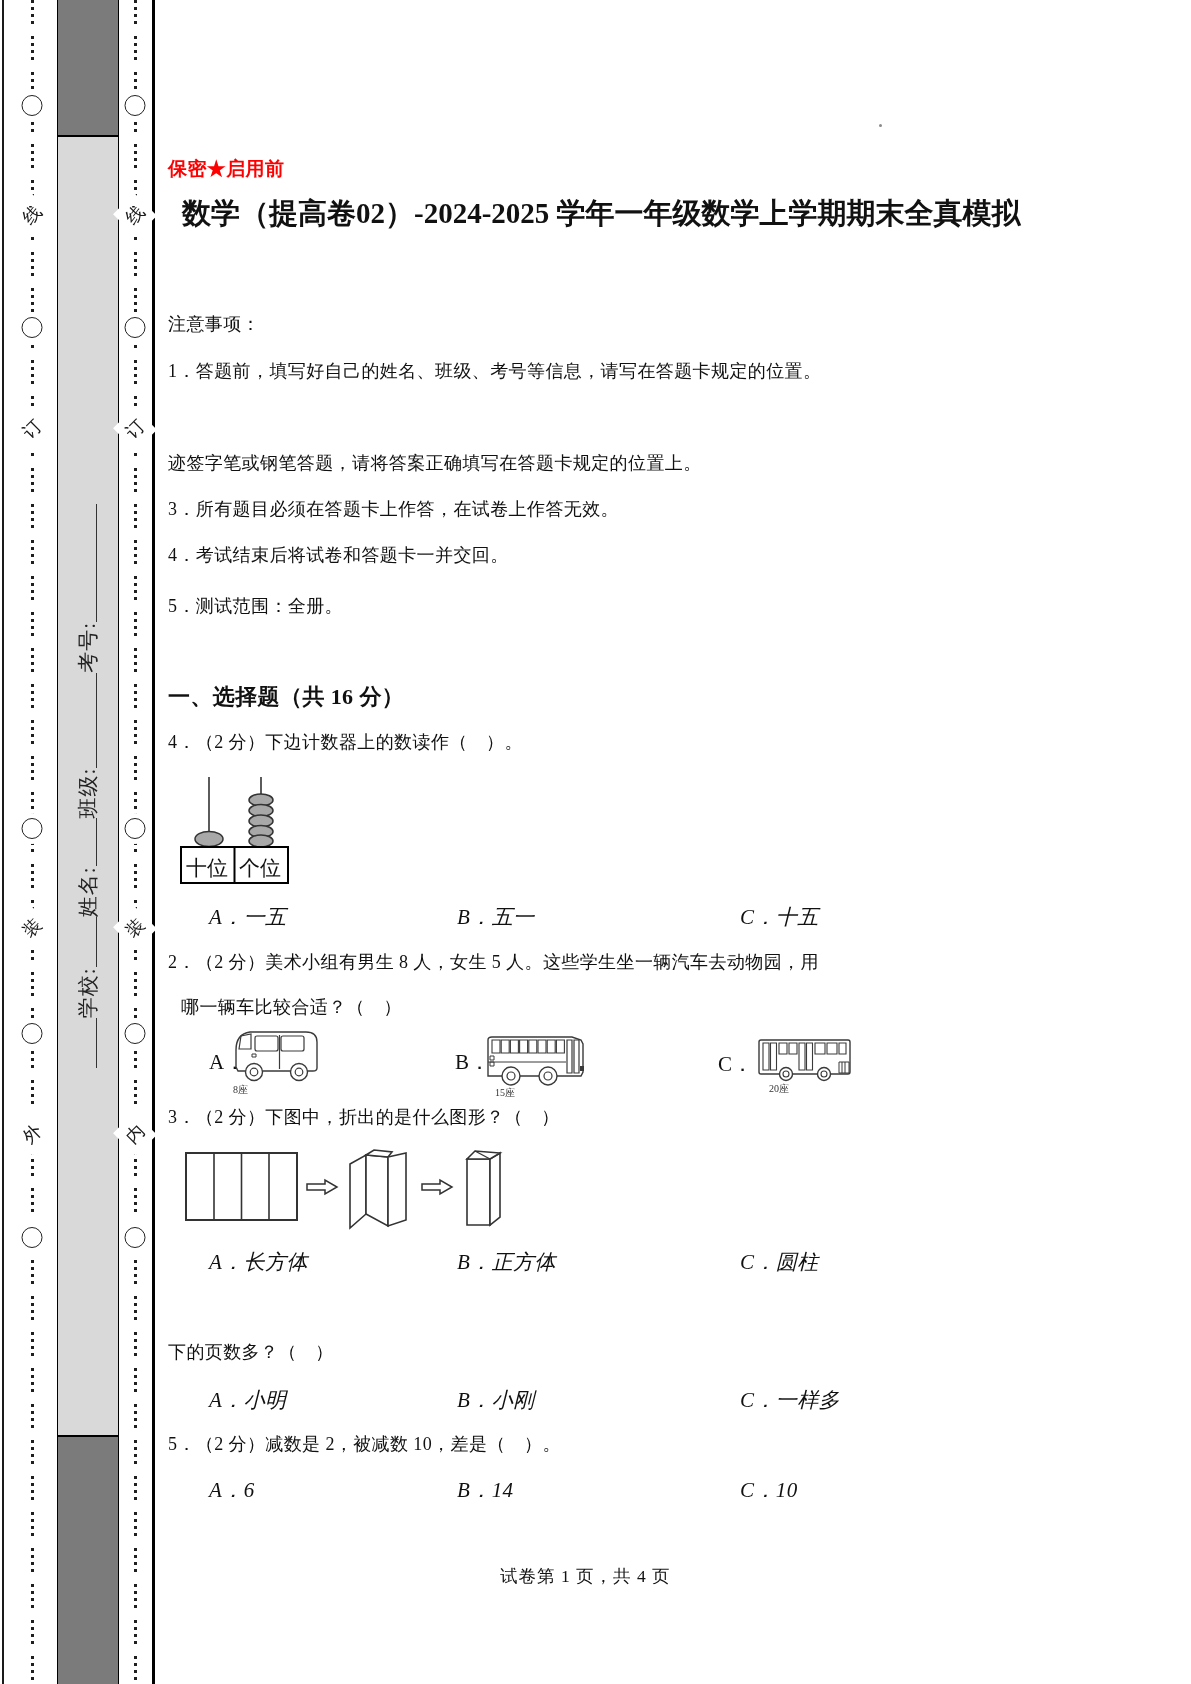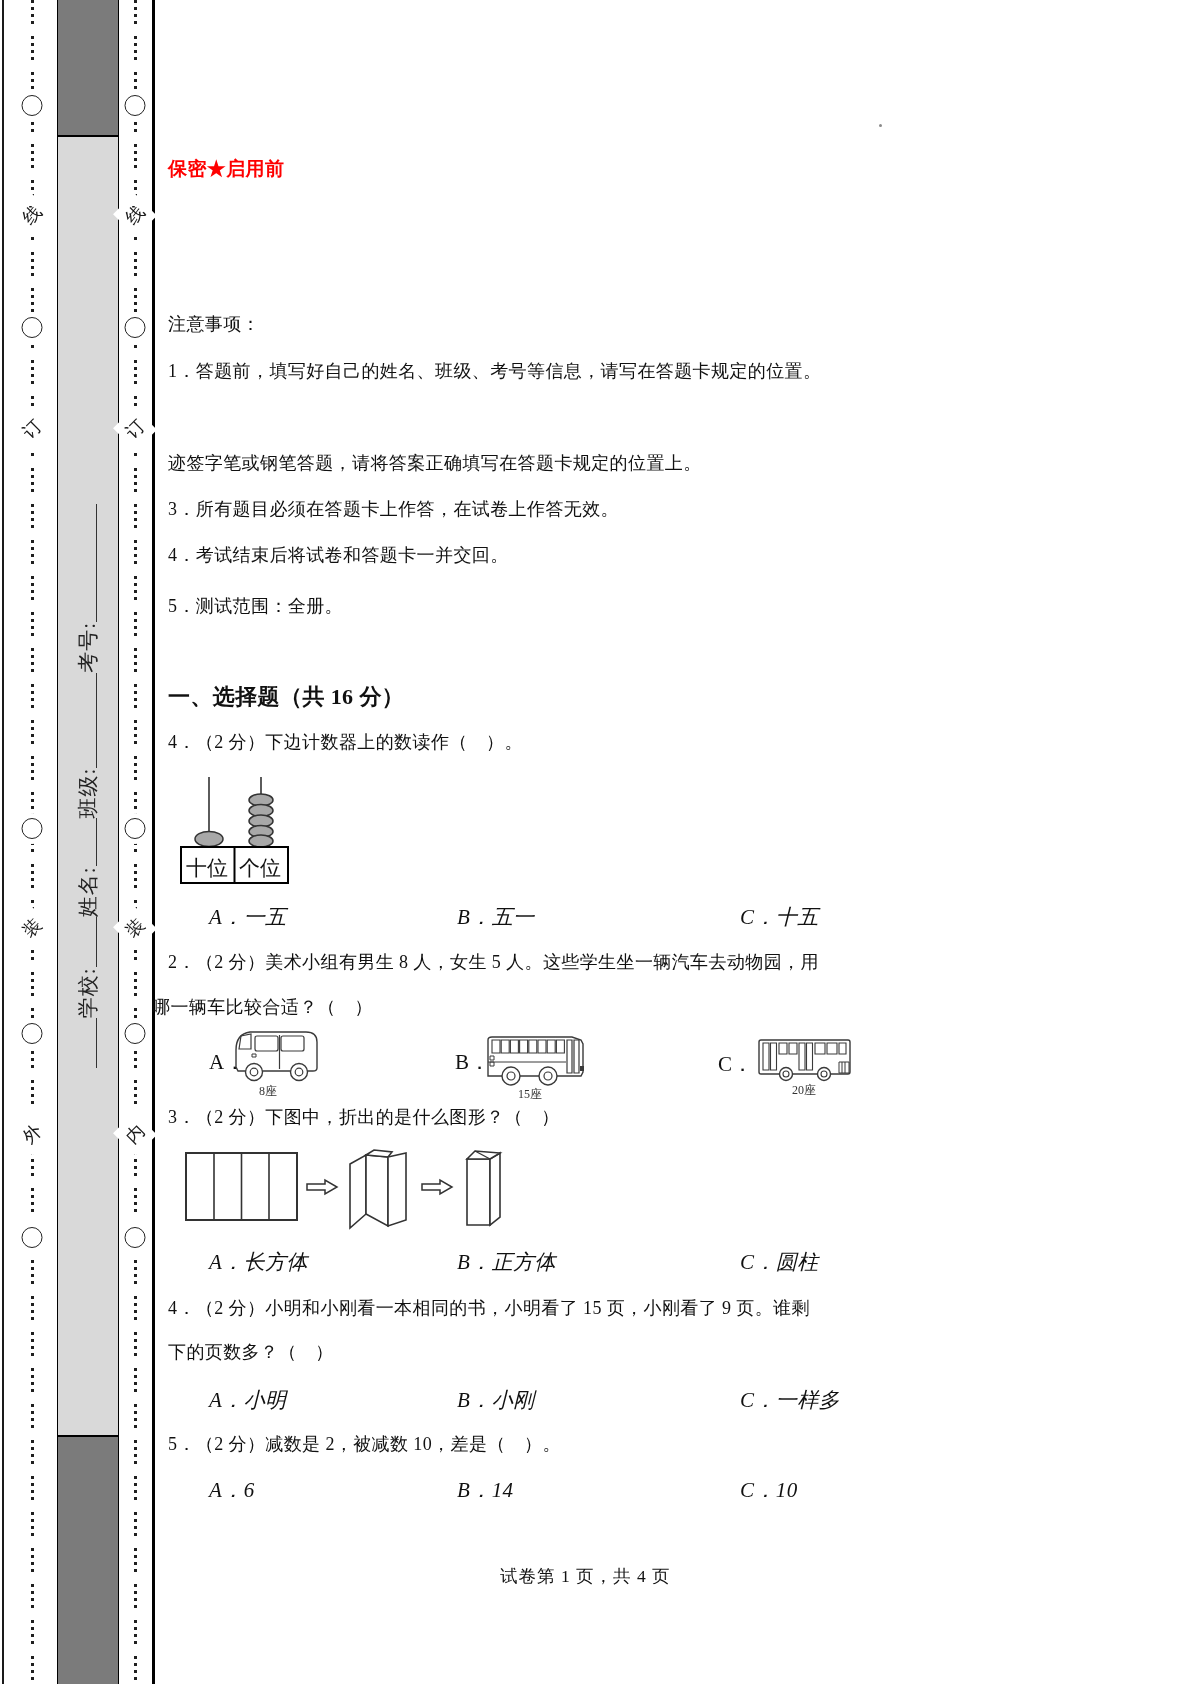--- a/index.html
+++ b/index.html
@@ -36,21 +36,21 @@
   .t{position:absolute;font-size:18px;line-height:26px;white-space:nowrap;
      letter-spacing:0.4px;color:#111;}
   .red{color:#fe0000;font-weight:bold;font-size:19px;}
   .title{font-size:29px;font-weight:bold;letter-spacing:0;}
   .subtitle{font-size:20px;}
   .sec{font-size:22px;font-weight:bold;}
   .optrow{position:absolute;left:0;top:0;width:100%;height:30px;}
   .opt{position:absolute;font-size:21px;white-space:nowrap;color:#111;letter-spacing:0.4px;font-style:italic;}
   .opt.a{left:209px;} .opt.b{left:457px;} .opt.c{left:740px;}
   .buslabel{position:absolute;font-size:21px;color:#111;}
-  .buscap{position:absolute;width:70px;text-align:center;font-size:12px;color:#333;}
+  .buscap{position:absolute;width:70px;text-align:left;font-size:10px;color:#333;}
   .footer{position:absolute;left:500px;top:1564px;font-size:17.5px;letter-spacing:1px;color:#111;text-align:center;}
   .stray{position:absolute;left:879px;top:124px;width:3px;height:3px;background:#8a8a8a;border-radius:50%;}
   svg{position:absolute;overflow:visible;}
   svg *{vector-effect:non-scaling-stroke;}
 </style>
 </head>
 <body>
 
 <div class="page">
 
@@ -88,20 +88,21 @@
   <span class="bmark bchar" style="left:135px;top:204px">线</span>
   <span class="bmark ring" style="left:135px;top:317px"></span>
   <span class="bmark bchar" style="left:135px;top:418px">订</span>
   <span class="bmark ring" style="left:135px;top:818px"></span>
   <span class="bmark bchar" style="left:135px;top:917px">装</span>
   <span class="bmark ring" style="left:135px;top:1023px"></span>
   <span class="bmark bchar" style="left:135px;top:1123px">内</span>
   <span class="bmark ring" style="left:135px;top:1227px"></span>
 
   <div class="t red" style="left:168px;top:156px">保密★启用前</div>
+  <div class="t title" style="left:182px;top:200px">数学（提高卷02）-2024-2025 学年一年级数学上学期期末全真模拟</div>
   <div class="stray"></div>
 
   <div class="t" style="left:168px;top:311px">注意事项：</div>
   <div class="t" style="left:168px;top:358px">1．答题前，填写好自己的姓名、班级、考号等信息，请写在答题卡规定的位置。</div>
   <div class="t" style="left:168px;top:450px">迹签字笔或钢笔答题，请将答案正确填写在答题卡规定的位置上。</div>
   <div class="t" style="left:168px;top:496px">3．所有题目必须在答题卡上作答，在试卷上作答无效。</div>
   <div class="t" style="left:168px;top:542px">4．考试结束后将试卷和答题卡一并交回。</div>
   <div class="t" style="left:168px;top:593px">5．测试范围：全册。</div>
 
   <div class="t sec" style="left:168px;top:684px">一、选择题（共 16 分）</div>
@@ -123,21 +124,21 @@
     <text x="11" y="100" font-size="21" fill="#111">十位</text>
     <text x="64" y="100" font-size="21" fill="#111">个位</text>
   </svg>
   <div class="optrow" style="top:903px">
     <span class="opt a">A．一五</span>
     <span class="opt b">B．五一</span>
     <span class="opt c">C．十五</span>
   </div>
 
   <div class="t" style="left:168px;top:949px">2．（2 分）美术小组有男生 8 人，女生 5 人。这些学生坐一辆汽车去动物园，用</div>
-  <div class="t" style="left:152px;top:994px">哪一辆车比较合适？（　）</div>
+  <div class="t" style="left:181px;top:994px">哪一辆车比较合适？（　）</div>
   <span class="buslabel" style="left:209px;top:1048px">A．</span>
   <span class="buslabel" style="left:455px;top:1048px">B．</span>
   <span class="buslabel" style="left:718px;top:1050px">C．</span>
   <svg style="left:228px;top:1024px" width="96" height="62" viewBox="0 0 96 62">
     <path d="M10,47 L8,43 L8,26 Q8,10 22,8 L78,8 Q89,8 89,18 L89,44 Q89,47 85,47 Z" fill="#fff" stroke="#3a3a3a" stroke-width="1.4"></path>
     <path d="M11,25 L13,12 L23,10 L23,25 Z" fill="none" stroke="#3a3a3a" stroke-width="1.2"></path>
     <rect x="27" y="12" width="23" height="15" rx="2" fill="none" stroke="#3a3a3a" stroke-width="1.2"></rect>
     <rect x="53" y="12" width="23" height="15" rx="2" fill="none" stroke="#3a3a3a" stroke-width="1.2"></rect>
     <line x1="51.5" y1="11" x2="51.5" y2="45" stroke="#3a3a3a" stroke-width="1.2"></line>
     <rect x="24" y="30" width="4" height="3" fill="none" stroke="#3a3a3a" stroke-width="1"></rect>
@@ -220,21 +221,20 @@
     <path d="M28,13 L38,7 L38,71 L28,79 Z" fill="#fff" stroke="#333" stroke-width="1.6"></path>
     <path d="M5,13 L13,5 L38,7 L28,13 Z" fill="#fff" stroke="#333" stroke-width="1.6"></path>
     <line x1="13" y1="5" x2="28" y2="13" stroke="#333" stroke-width="1.2"></line>
   </svg>
   <div class="optrow" style="top:1248px">
     <span class="opt a">A．长方体</span>
     <span class="opt b">B．正方体</span>
     <span class="opt c">C．圆柱</span>
   </div>
 
-  <div class="t" style="left:168px;top:1295px">4．（2 分）小明和小刚看一本相同的书，小明看了 15 页，小刚看了 9 页。谁剩</div>
   <div class="t" style="left:168px;top:1339px">下的页数多？（　）</div>
   <div class="optrow" style="top:1386px">
     <span class="opt a">A．小明</span>
     <span class="opt b">B．小刚</span>
     <span class="opt c">C．一样多</span>
   </div>
 
   <div class="t" style="left:168px;top:1431px">5．（2 分）减数是 2，被减数 10，差是（　）。</div>
   <div class="optrow" style="top:1476px">
     <span class="opt a">A．6</span>

